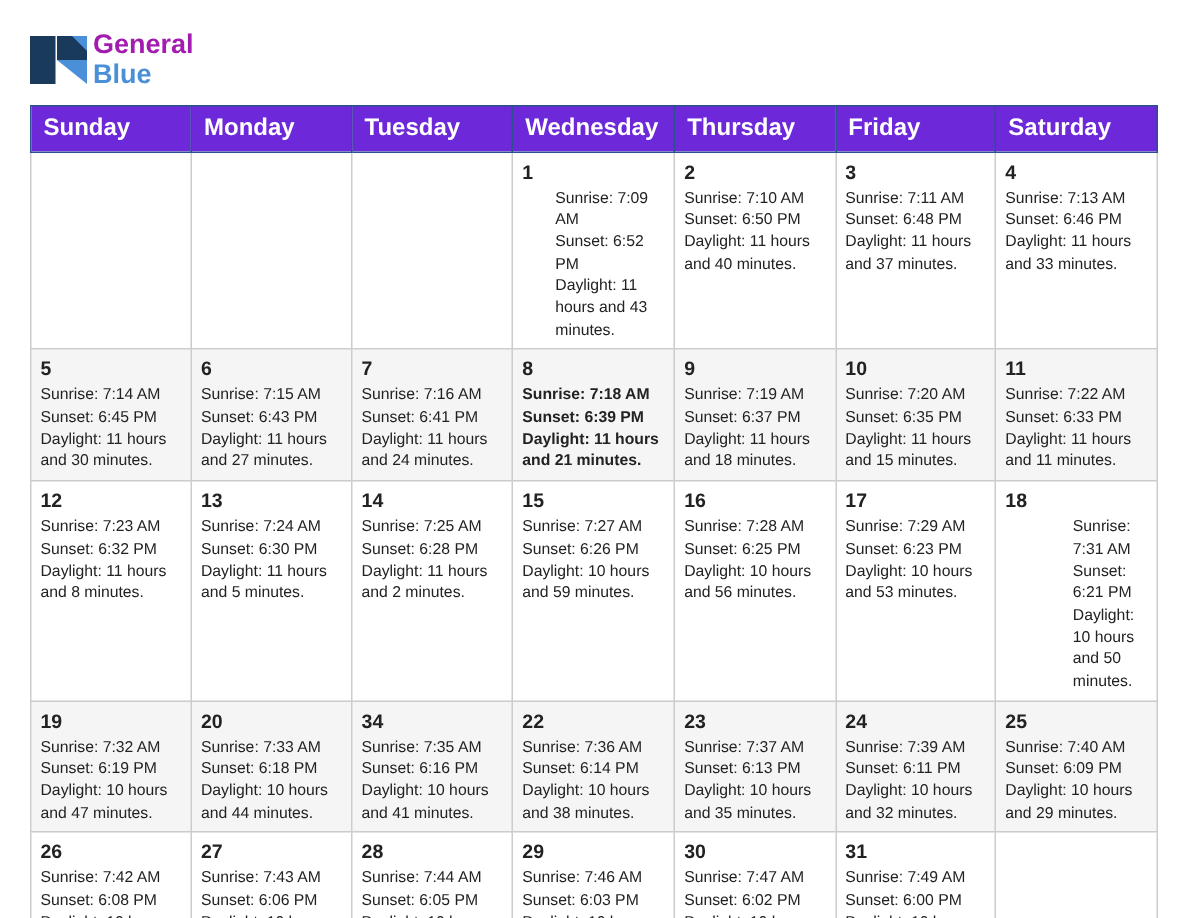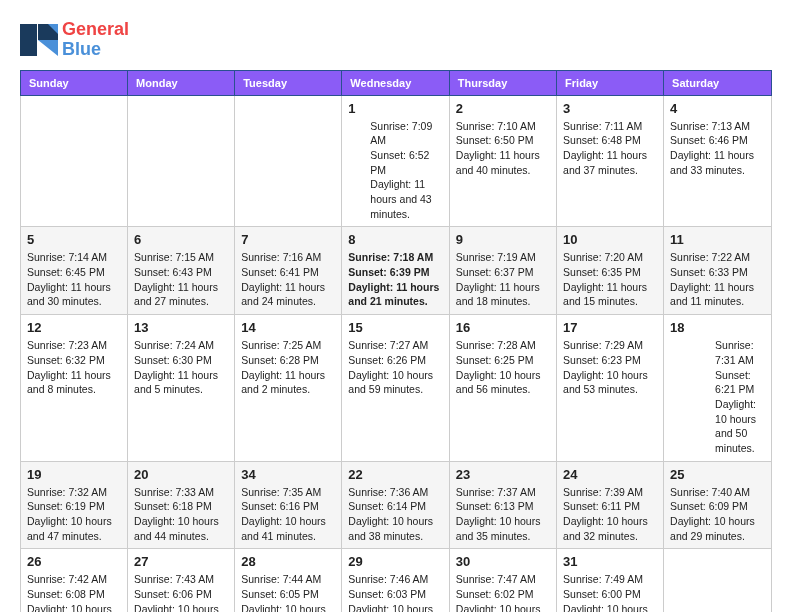--- a/index.html
+++ b/index.html
@@ -32,25 +32,25 @@
     .location {
       font-size: 15px;
       color: #444;
     }
     .calendar {
       width: 100%;
       border-collapse: collapse;
       border: 1px solid #ccc;
     }
     .calendar th {
-      background-color: #8b5cf6;
+      background-color: #6d28d9;
       color: #fff;
       text-align: left;
       padding: 6px 8px;
-      font-size: 11px;
+      font-size: 16px;
       border: 1px solid #2a5090;
     }
     .calendar td {
       vertical-align: top;
       padding: 5px 6px;
       border: 1px solid #ccc;
       width: 108px;
       min-height: 80px;
       font-size: 11px;
       color: #222;
@@ -79,21 +79,21 @@
 <div class="header">
   <div class="logo">
     <div style="display:flex; align-items:center; gap:4px;">
       <svg width="38" height="32" viewBox="0 0 38 32">
         <rect x="0" y="0" width="17" height="32" fill="#1a3a5c"></rect>
         <rect x="18" y="0" width="20" height="16" fill="#1a3a5c"></rect>
         <polygon points="18,16 38,16 38,32" fill="#4a90d9"></polygon>
         <polygon points="28,0 38,0 38,10" fill="#4a90d9"></polygon>
       </svg>
       <div>
-        <div style="font-size:18px; font-weight:bold; color:#ef4444; line-height:1.1;">General</div>
+        <div style="font-size:18px; font-weight:bold; color:#a21caf; line-height:1.1;">General</div>
         <div style="font-size:18px; font-weight:bold; color:#4a90d9; line-height:1.1;">Blue</div>
       </div>
     </div>
   </div>
   <div class="title-section">
     <div class="month-title"></div>
     <div class="location"></div>
   </div>
 </div>
 

